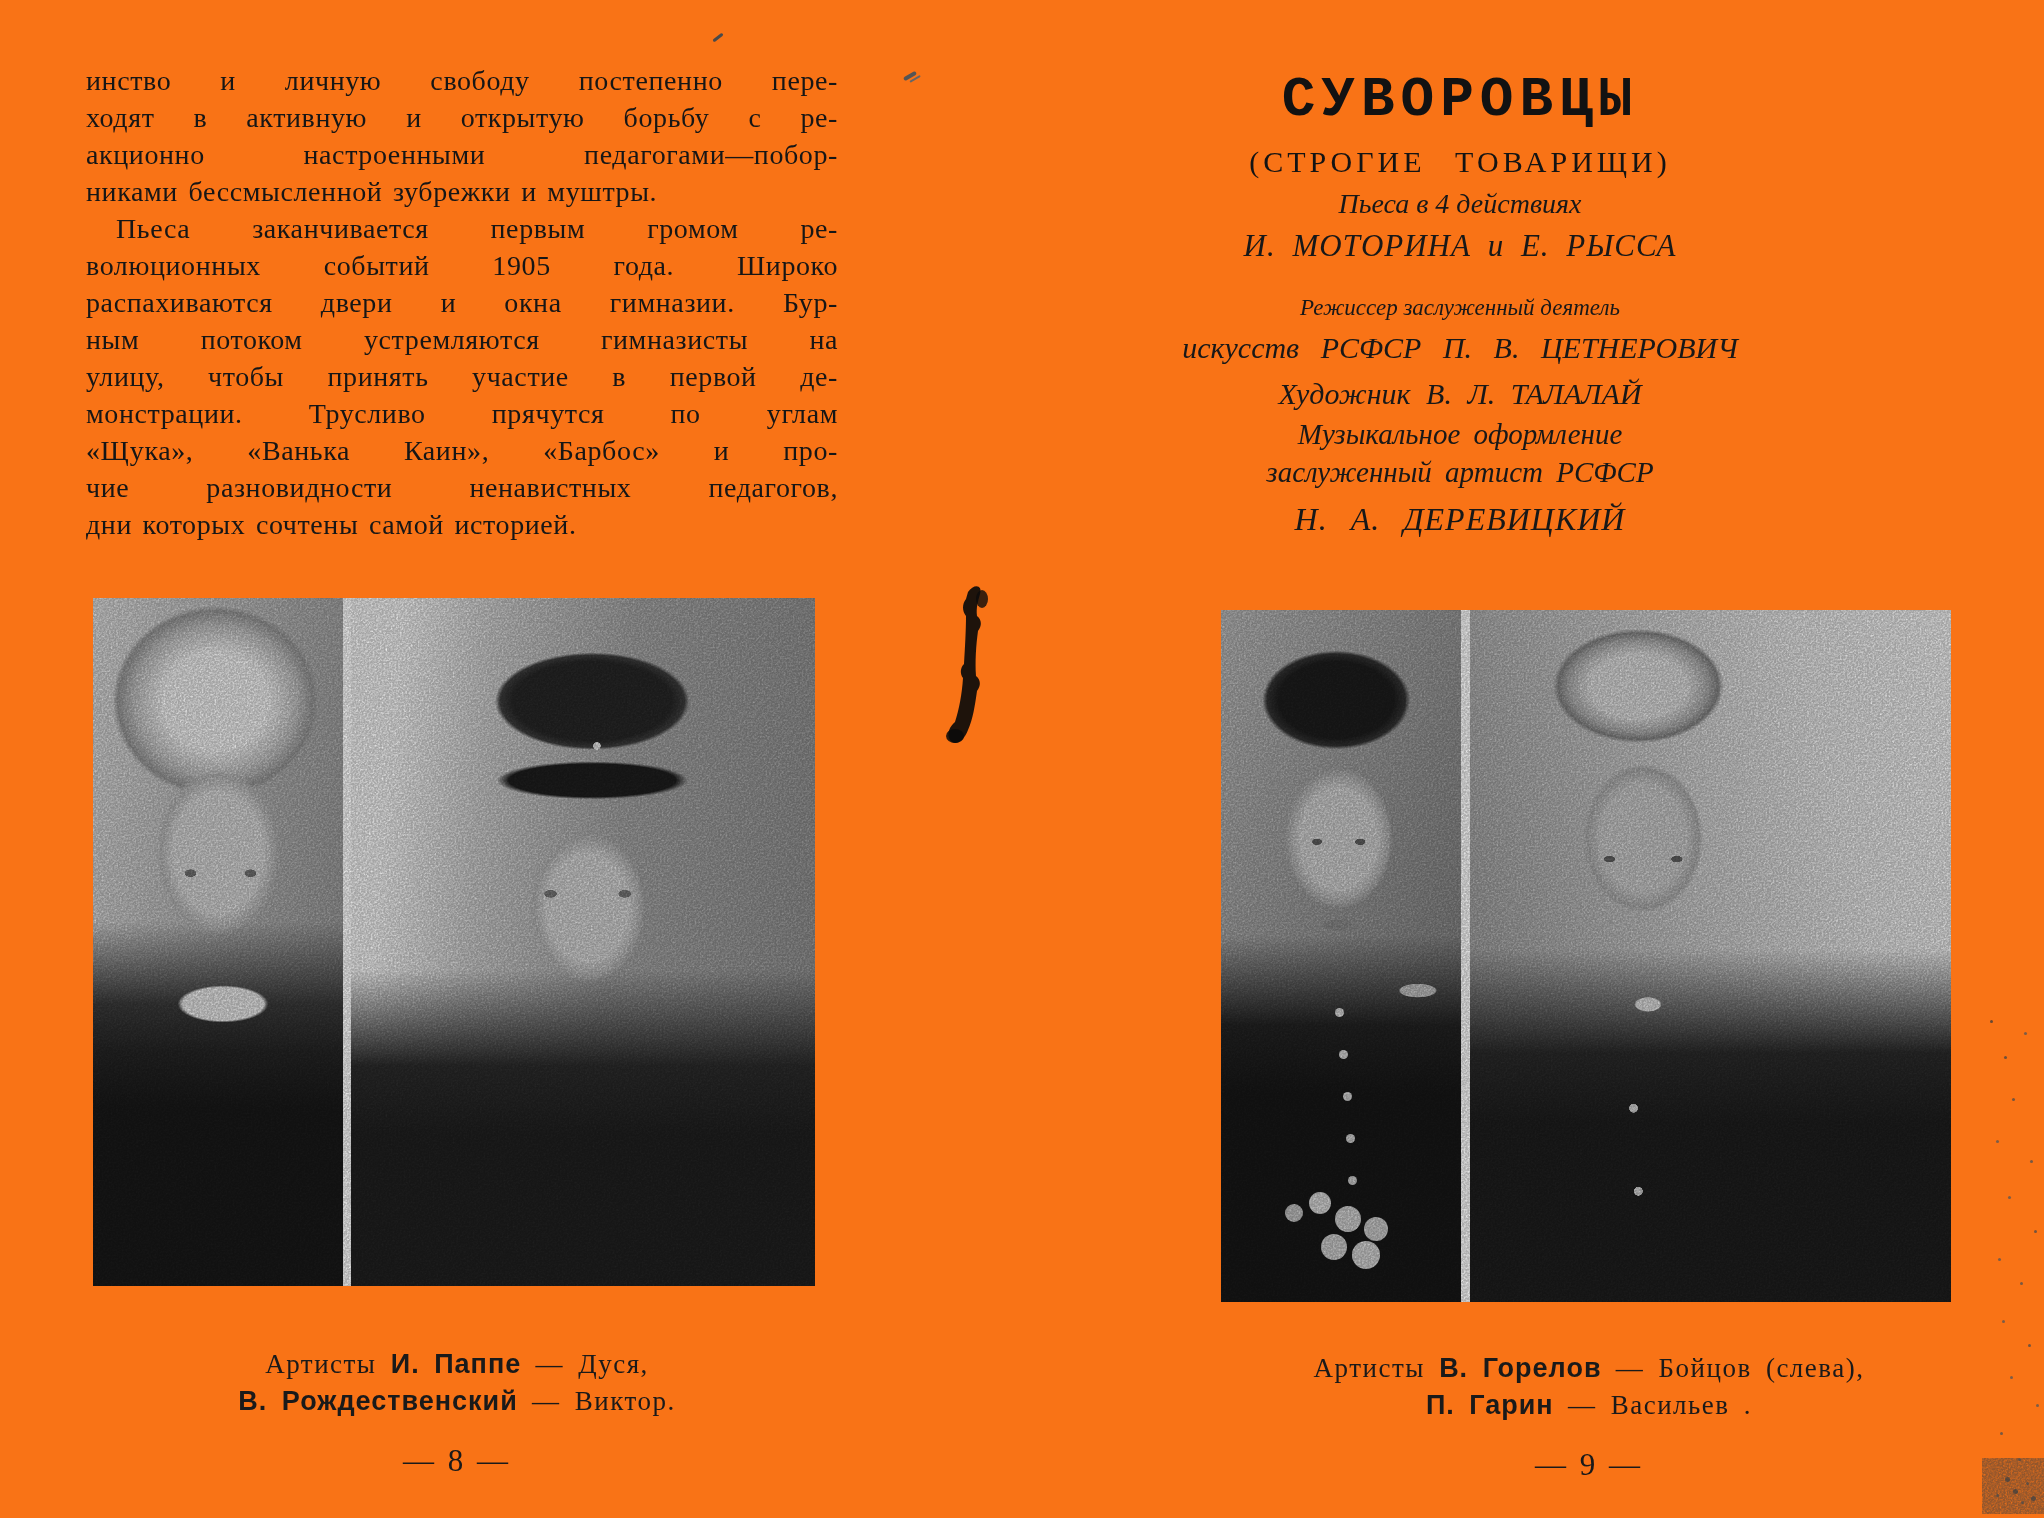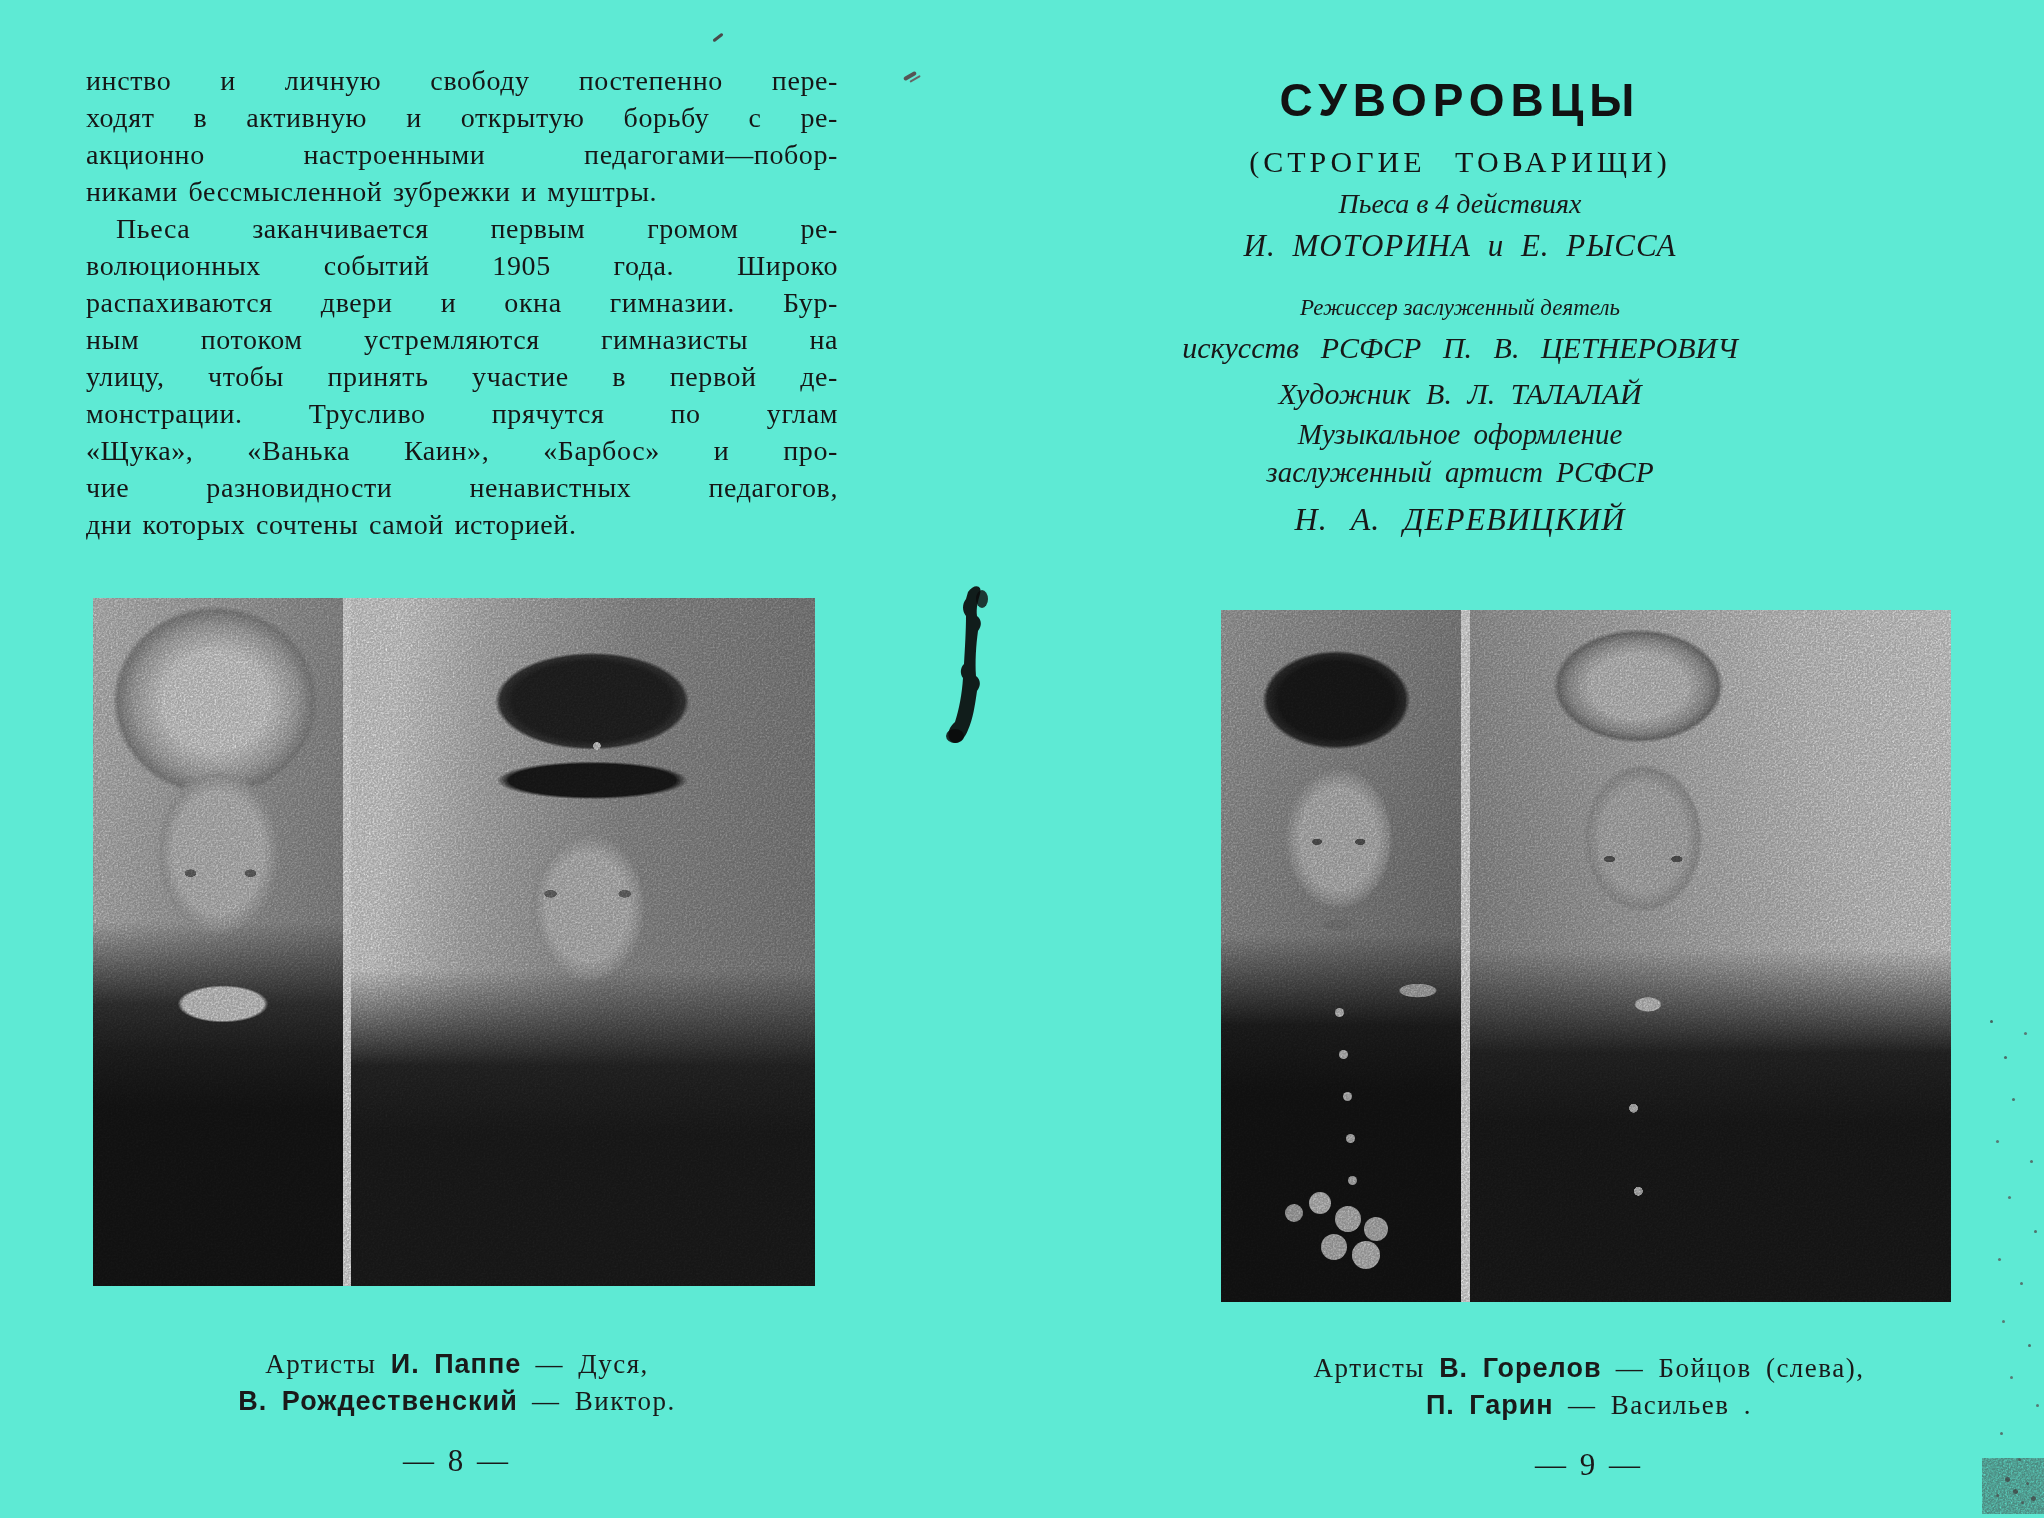--- a/index.html
+++ b/index.html
@@ -1,35 +1,35 @@
 <!DOCTYPE html>
 <html><head>
 <meta charset="utf-8">
 <style>
   html,body{margin:0;padding:0;}
   body{
     width:2044px;height:1518px;background:#ffffff;overflow:hidden;
     font-family:"Liberation Serif",serif;color:#141414;position:relative;
   }
-  #scan{position:absolute;inset:0;background:#5eead4;}
+  #scan{position:absolute;inset:0;background:#f97316;}
 
   
   .body-text{position:absolute;left:86px;top:62px;width:752px;}
   .bline{
     font-size:28px;line-height:37px;letter-spacing:.6px;word-spacing:3px;
     text-align:justify;text-align-last:justify;white-space:normal;color:#161616;
   }
   .bline.pend{text-align-last:left;}
   .bline.indent{text-indent:30px;}
 
   
   .rp-header{position:absolute;left:1055px;top:64px;width:810px;text-align:center;}
   .rp-title{
-    font-size:46px;font-weight:700;letter-spacing:6px;line-height:72px;
-    font-family:Liberation Sans, sans-serif;color:#121212;
+    font-size:56px;font-weight:700;letter-spacing:6px;line-height:72px;
+    font-family:Liberation Mono, monospace;color:#121212;
   }
   .rp-subtitle{font-size:30px;letter-spacing:4px;word-spacing:18px;line-height:44px;margin-top:4px;}
   .cr{font-style:italic;line-height:40px;color:#181818;}
   .c0{font-size:28px;}
   .c1{font-size:31px;letter-spacing:1px;word-spacing:8px;margin-top:2px;}
   .c2{font-size:23px;margin-top:22px;}
   .c3{font-size:30px;word-spacing:14px;}
   .c4{font-size:30px;word-spacing:8px;margin-top:6px;}
   .c5{font-size:29px;word-spacing:6px;}
   .c6{font-size:30px;word-spacing:6px;margin-top:2px;}

